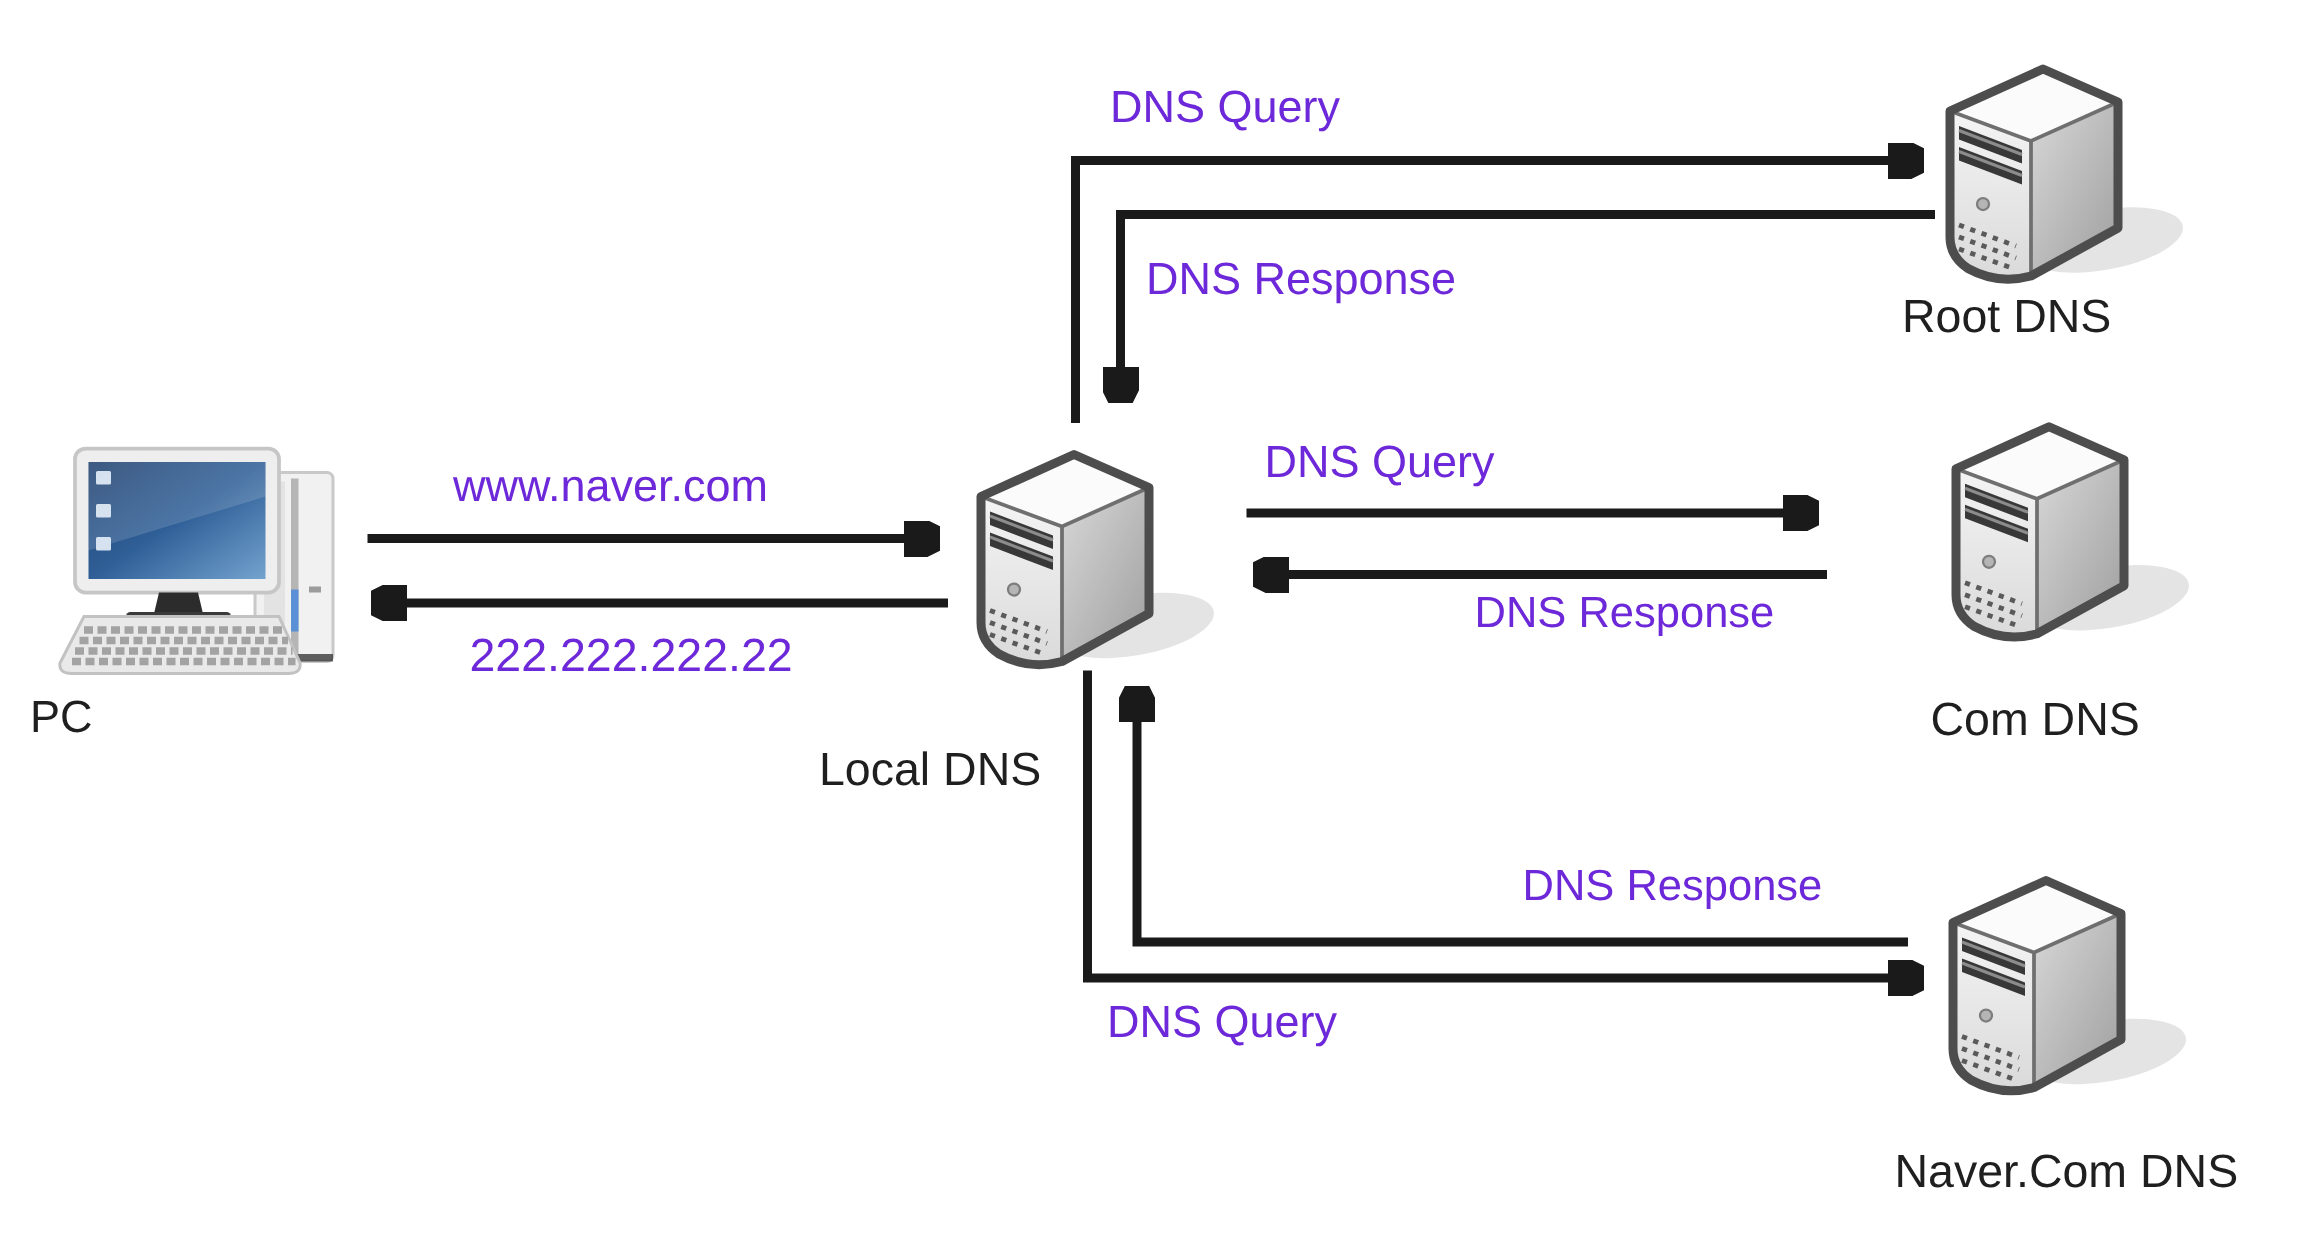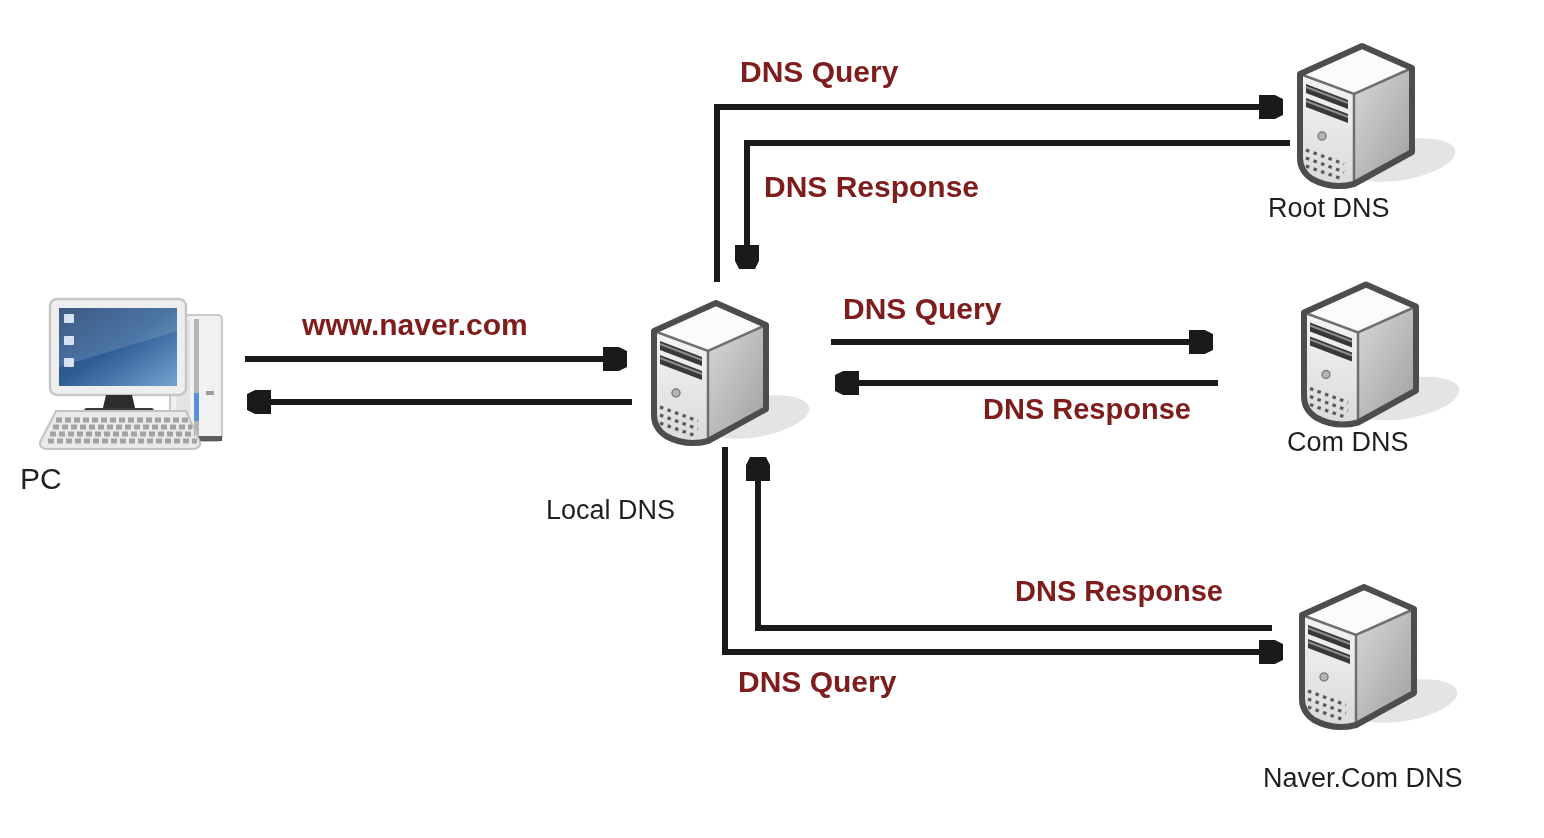--- a/index.html
+++ b/index.html
@@ -1,22 +1,22 @@
 <!DOCTYPE html>
 <html><head>
 <meta charset="utf-8">
 <style>
   html,body{margin:0;padding:0;background:#ffffff;}
   #canvas{
     position:relative;width:1544px;height:838px;background:#ffffff;overflow:hidden;
     font-family:"Liberation Sans", sans-serif;
   }
   .lbl{position:absolute;white-space:nowrap;line-height:1.1;}
-  .msg{color:#7f1d1d;font-size:30px;font-weight:700;}
-  .node-lbl{color:#1f1f1f;font-size:27px;font-weight:400;}
+  .msg{color:#6d28d9;font-size:30px;font-weight:400;}
+  .node-lbl{color:#1f1f1f;font-size:31px;font-weight:400;}
   .icon{position:absolute;}
   svg{display:block;overflow:visible;}
   #arrow-layer{position:absolute;left:0;top:0;}
   #arrow-layer path{stroke:#1a1a1a;stroke-width:6;fill:none;stroke-linejoin:miter;}
 </style>
 </head>
 <body>
 
 <div id="canvas">
 
@@ -114,24 +114,25 @@
       <use href="#srv"></use>
     </svg>
 
   <svg class="icon" style="left:1286px;top:570px" width="170" height="162" viewBox="0 0 170 160">
       <use href="#srv"></use>
     </svg>
 
   <div class="lbl node-lbl" style="left:20px;top:462px;font-size:30px">PC</div>
   <div class="lbl node-lbl" style="left:546px;top:496px">Local DNS</div>
   <div class="lbl node-lbl" style="left:1268px;top:194px">Root DNS</div>
-  <div class="lbl node-lbl" style="left:1287px;top:428px">Com DNS</div>
+  <div class="lbl node-lbl" style="left:1287px;top:463px">Com DNS</div>
   <div class="lbl msg" style="left:302px;top:308px">www.naver.com</div>
 
   <div class="lbl node-lbl" style="left:1263px;top:764px">Naver.Com DNS</div>
+  <div class="lbl msg" style="left:313px;top:420px;font-size:31px">222.222.222.22</div>
   <div class="lbl msg" style="left:740px;top:55px">DNS Query</div>
   <div class="lbl msg" style="left:764px;top:170px">DNS Response</div>
   <div class="lbl msg" style="left:843px;top:292px">DNS Query</div>
   <div class="lbl msg" style="left:983px;top:394px;font-size:29px">DNS Response</div>
   <div class="lbl msg" style="left:1015px;top:576px;font-size:29px">DNS Response</div>
   <div class="lbl msg" style="left:738px;top:665px">DNS Query</div>
 
 </div>
 
 </body></html>

